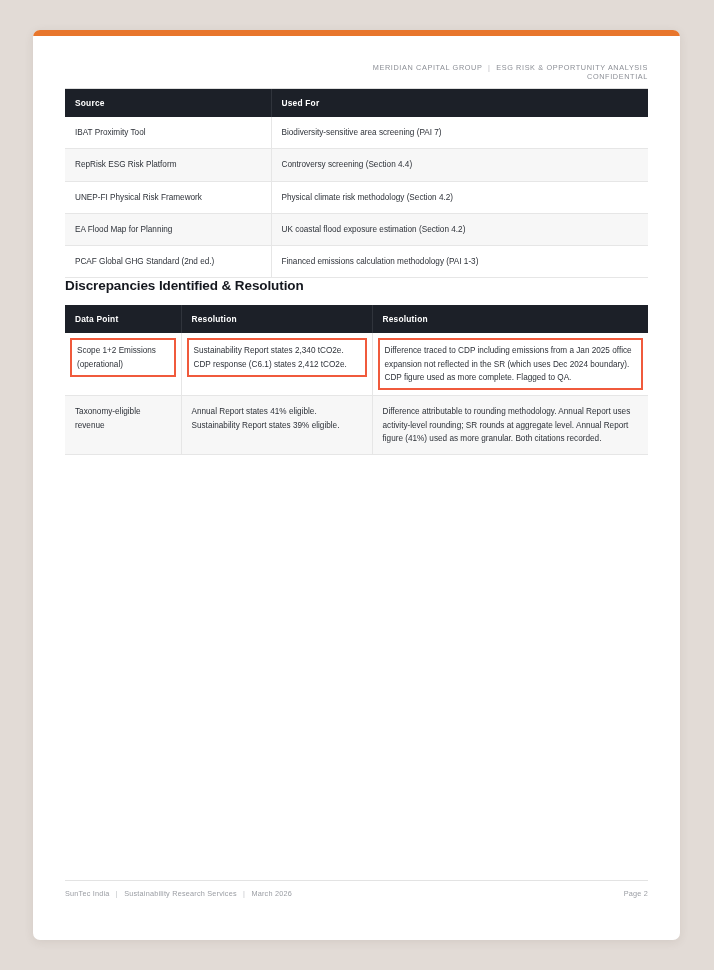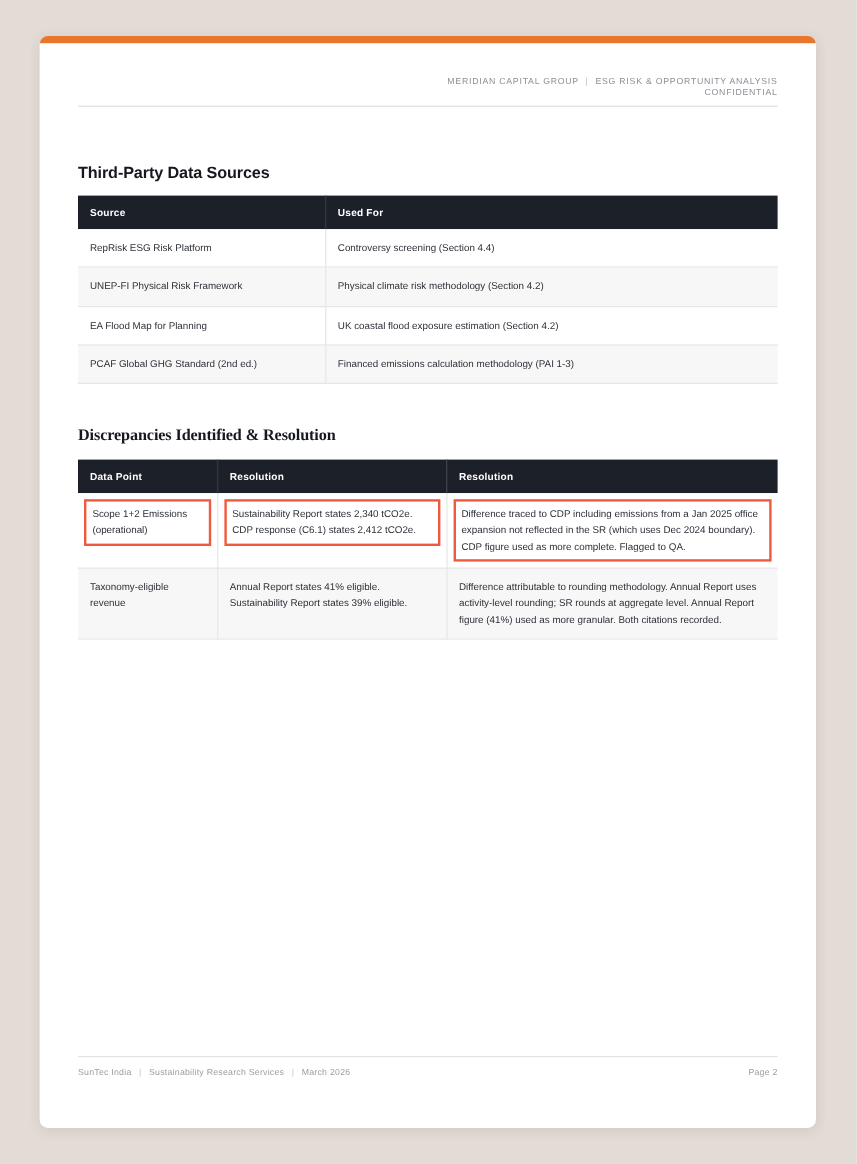--- a/index.html
+++ b/index.html
@@ -69,21 +69,21 @@
   }
 
   
   .section-title {
     font-size: 13.5px;
     font-weight: bold;
     color: #15181f;
     letter-spacing: -0.1px;
   }
   #section-sources-title { margin-top: 47px; margin-bottom: 12px; }
-  #section-discrepancies-title { margin-top: 35px; margin-bottom: 12px; font-family: Liberation Serif, serif; }
+  #section-discrepancies-title { margin-bottom: 12px; }
 
   
   table.doc-table {
     width: 100%;
     border-collapse: collapse;
     table-layout: fixed;
   }
   table.doc-table thead th {
     background: #1c2028;
     color: #ffffff;
@@ -159,34 +159,37 @@
 
     <div class="doc-header">
       <div class="left">
         <span>MERIDIAN CAPITAL GROUP</span>
         <span class="sep">|</span>
         <span>ESG RISK &amp; OPPORTUNITY ANALYSIS</span>
       </div>
       <div class="right">CONFIDENTIAL</div>
     </div>
 
-    <div class="section-title" id="section-sources-title">Third-Party Data Sources</div>
 
     <table class="doc-table" id="table-sources">
       <colgroup>
           <col class="c1">
           <col>
         </colgroup>
       <thead>
         <tr>
           <th>Source</th>
           <th>Used For</th>
         </tr>
       </thead>
       <tbody>
+        <tr>
+          <td>IBAT Proximity Tool</td>
+          <td>Biodiversity-sensitive area screening (PAI 7)</td>
+        </tr>
         <tr>
           <td>RepRisk ESG Risk Platform</td>
           <td>Controversy screening (Section 4.4)</td>
         </tr>
         <tr>
           <td>UNEP-FI Physical Risk Framework</td>
           <td>Physical climate risk methodology (Section 4.2)</td>
         </tr>
         <tr>
           <td>EA Flood Map for Planning</td>

